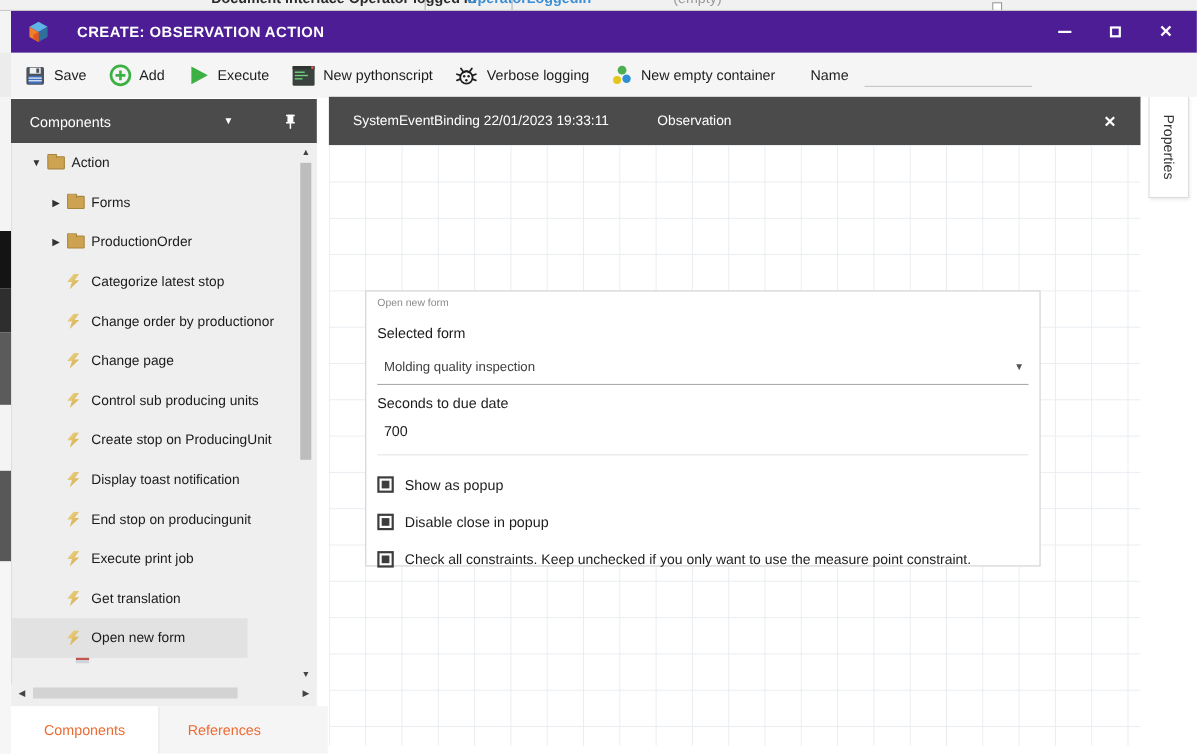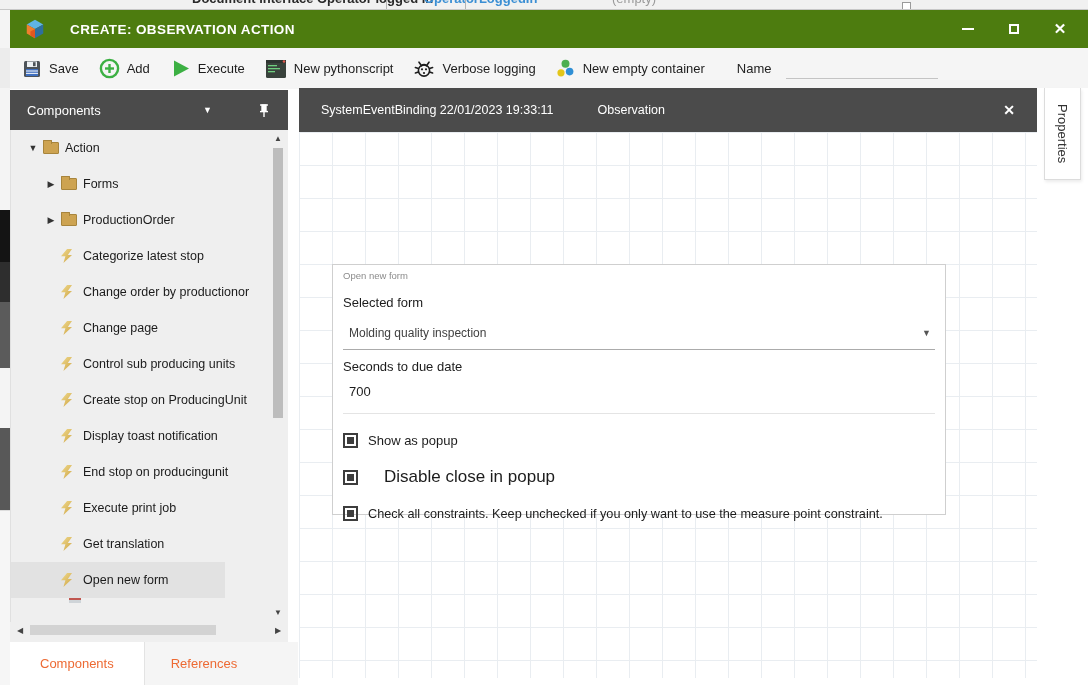--- a/index.html
+++ b/index.html
@@ -11,21 +11,21 @@
   #top-strip { left:0; top:0; width:1088px; height:10px; background:#f1f1f1;
     overflow:hidden; border-bottom:1px solid #c8c8c8; }
   #top-strip .frag { position:absolute; top:-9px; font-size:13px; font-weight:700; white-space:nowrap; }
   #left-strip { left:0; top:10px; width:10px; height:675px; background:#f4f4f4; overflow:hidden; }
   #left-strip .blk { position:absolute; left:0; width:10px; }
 
   
   #dialog { left:10px; top:10px; width:1078px; height:675px; background:#ffffff; }
 
   
-  #titlebar { left:0; top:0; width:1078px; height:38px; background:#4d7c0f;
+  #titlebar { left:0; top:0; width:1078px; height:38px; background:#4c1d95;
     display:flex; align-items:center; }
   #titlebar .appicon { margin-left:14px; width:22px; height:22px; }
   #titlebar .title { color:#ffffff; font-size:13.5px; font-weight:700; letter-spacing:.4px; margin-left:24px; }
   .winbtns { position:absolute; right:8px; top:0; height:38px; display:flex; align-items:center; gap:6px; }
   .wbtn { width:40px; height:30px; display:flex; align-items:center; justify-content:center; color:#fff; }
   .wbtn .minbar { width:12px; height:2px; background:#fff; }
   .wbtn .maxbox { width:10px; height:10px; border:2px solid #fff; }
   .wbtn.close { font-size:15px; font-weight:700; }
 
   
@@ -356,21 +356,21 @@
       <div class="cb-row">
         <span class="cb-box">
             <span class="fill"></span>
           </span>
         <span class="cb-label" style="font-size:13px;">Show as popup</span>
       </div>
       <div class="cb-row">
         <span class="cb-box">
             <span class="fill"></span>
           </span>
-        <span class="cb-label" style="font-size:17px;margin-left:16px;">Disable close in popup</span>
+        <span class="cb-label" style="font-size:13px;">Disable close in popup</span>
       </div>
       <div class="cb-row">
         <span class="cb-box">
             <span class="fill"></span>
           </span>
         <span class="cb-label">Check all constraints. Keep unchecked if you only want to use the measure point constraint.</span>
       </div>
     </div>
   </div>
 

